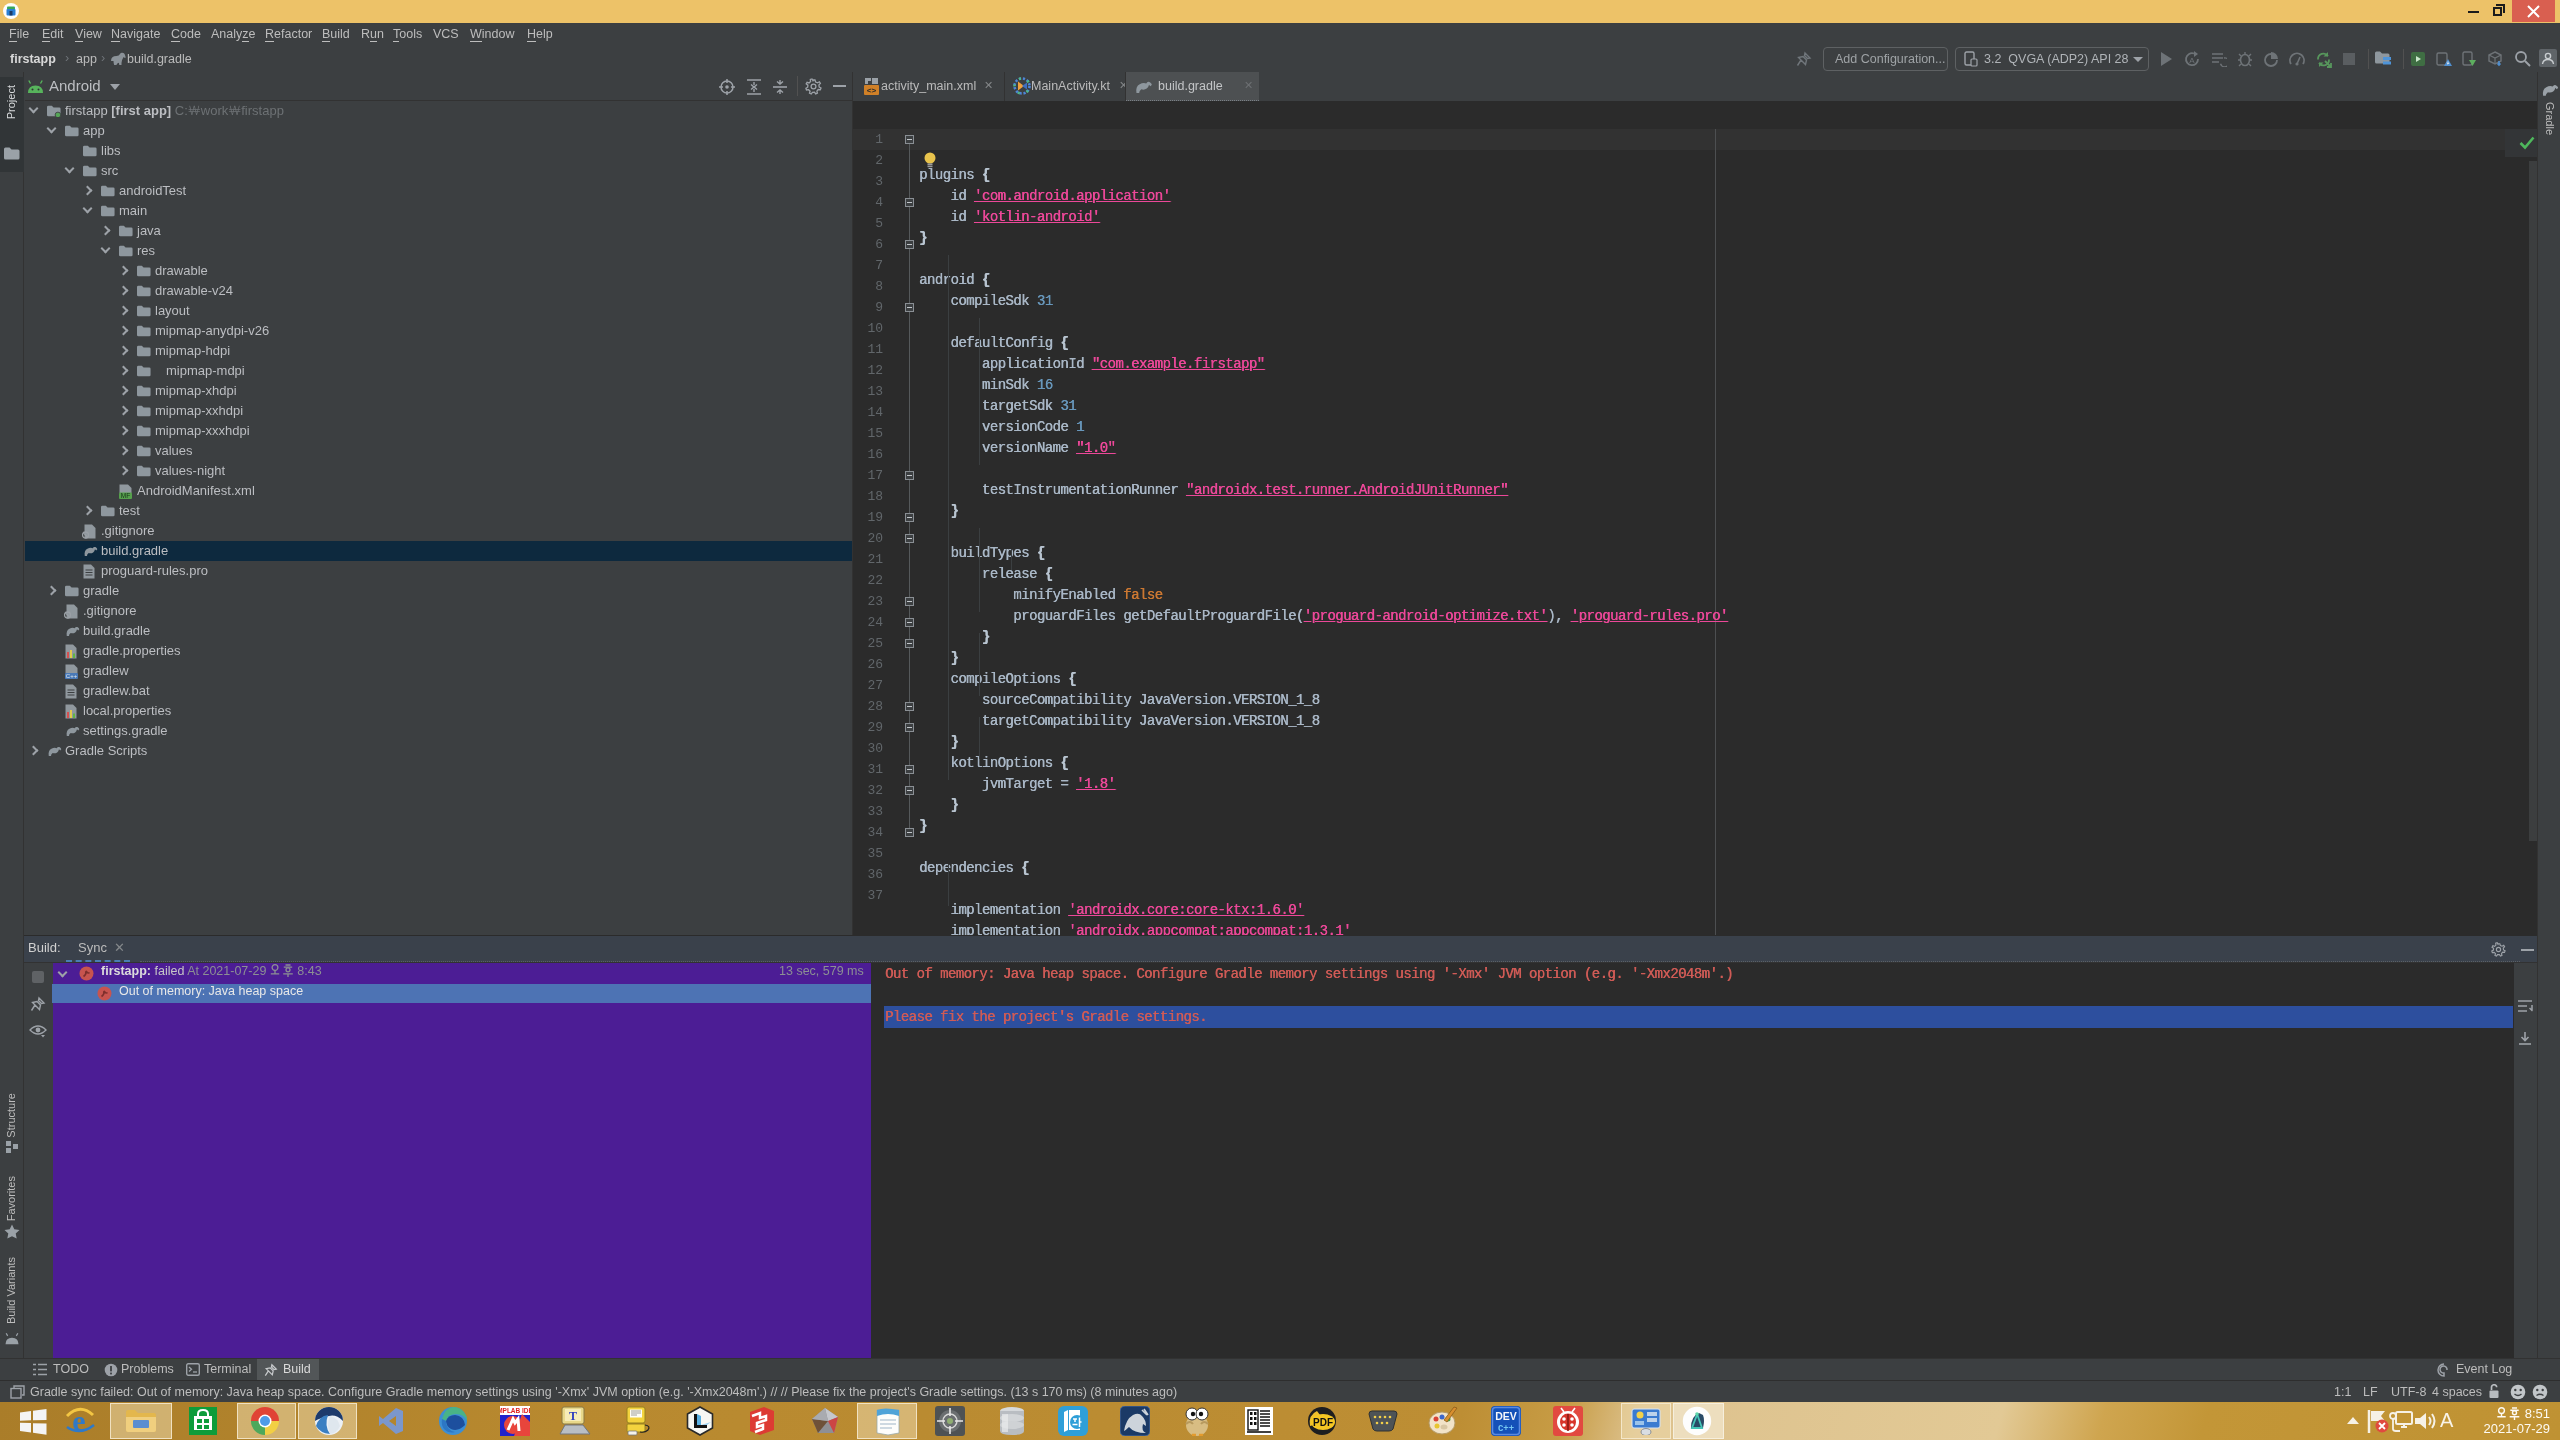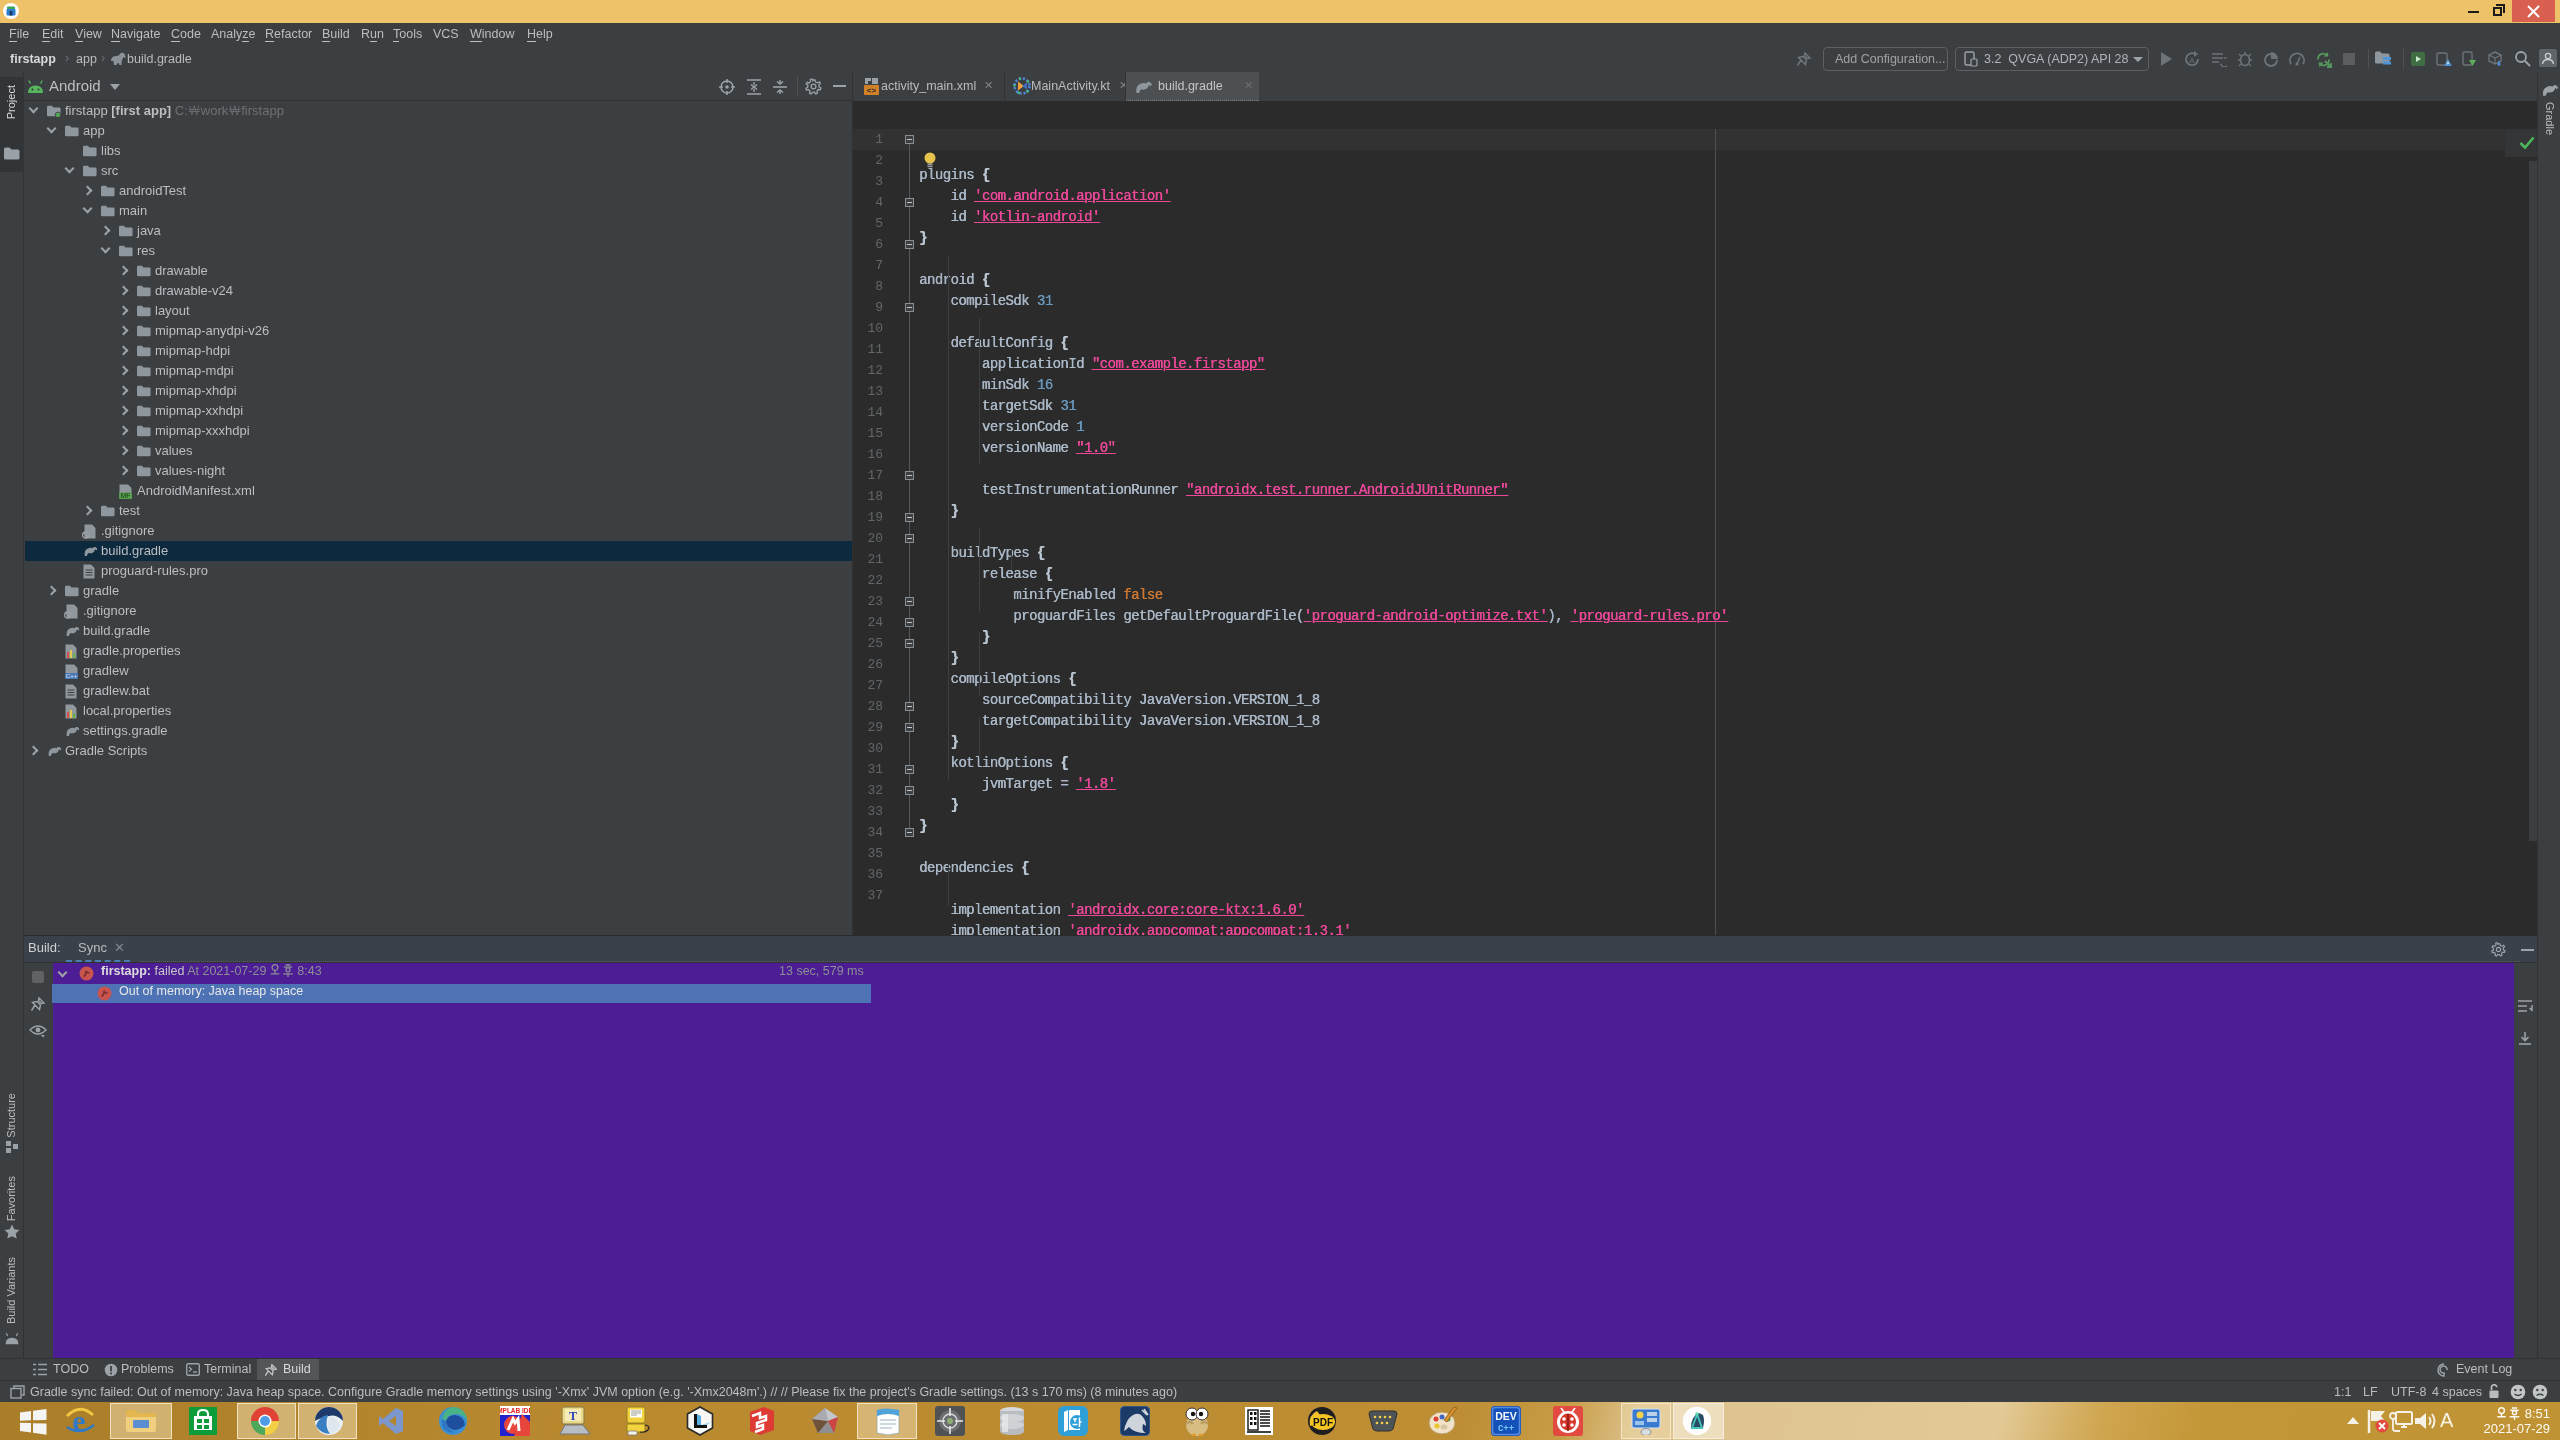--- a/index.html
+++ b/index.html
@@ -295,21 +295,21 @@
     <div class="trow" style="left:130px;top:220px">mipmap-anydpi-v26</div>
     <div class="abs" style="left:95px;top:246px;width:7px;height:7px;border-right:2px solid #9da2a8;border-bottom:2px solid #9da2a8;transform:rotate(-45deg)"></div>
     <svg class="abs" style="left:112px;top:244px" width="14" height="12" viewBox="0 0 16 13">
           <path d="M0 2 Q0 0.5 1.5 0.5 H5.5 L7.5 2.5 H14 Q15.5 2.5 15.5 4 V11 Q15.5 12.5 14 12.5 H1.5 Q0 12.5 0 11 Z" fill="#8e979e"></path>
         </svg>
     <div class="trow" style="left:130px;top:240px">mipmap-hdpi</div>
     <div class="abs" style="left:95px;top:266px;width:7px;height:7px;border-right:2px solid #9da2a8;border-bottom:2px solid #9da2a8;transform:rotate(-45deg)"></div>
     <svg class="abs" style="left:112px;top:264px" width="14" height="12" viewBox="0 0 16 13">
           <path d="M0 2 Q0 0.5 1.5 0.5 H5.5 L7.5 2.5 H14 Q15.5 2.5 15.5 4 V11 Q15.5 12.5 14 12.5 H1.5 Q0 12.5 0 11 Z" fill="#8e979e"></path>
         </svg>
-    <div class="trow" style="left:130px;top:260px">mipmap-mdpi</div>
+    <div class="trow" style="left:141px;top:260px">mipmap-mdpi</div>
     <div class="abs" style="left:95px;top:286px;width:7px;height:7px;border-right:2px solid #9da2a8;border-bottom:2px solid #9da2a8;transform:rotate(-45deg)"></div>
     <svg class="abs" style="left:112px;top:284px" width="14" height="12" viewBox="0 0 16 13">
           <path d="M0 2 Q0 0.5 1.5 0.5 H5.5 L7.5 2.5 H14 Q15.5 2.5 15.5 4 V11 Q15.5 12.5 14 12.5 H1.5 Q0 12.5 0 11 Z" fill="#8e979e"></path>
         </svg>
     <div class="trow" style="left:130px;top:280px">mipmap-xhdpi</div>
     <div class="abs" style="left:95px;top:306px;width:7px;height:7px;border-right:2px solid #9da2a8;border-bottom:2px solid #9da2a8;transform:rotate(-45deg)"></div>
     <svg class="abs" style="left:112px;top:304px" width="14" height="12" viewBox="0 0 16 13">
           <path d="M0 2 Q0 0.5 1.5 0.5 H5.5 L7.5 2.5 H14 Q15.5 2.5 15.5 4 V11 Q15.5 12.5 14 12.5 H1.5 Q0 12.5 0 11 Z" fill="#8e979e"></path>
         </svg>
     <div class="trow" style="left:130px;top:300px">mipmap-xxhdpi</div>
@@ -578,20 +578,25 @@
                 <path d="M13.2 9.8 H22.8 M18 9.8 V13"></path>
               </g>
             </svg> 8:43</span></span>
       <span class="abs" style="left:726px;top:1px;color:#8c9093">13 sec, 579 ms</span>
       <svg class="abs" style="left:44px;top:23px" width="15" height="15" viewBox="0 0 15 15">
           <circle cx="7.5" cy="7.5" r="7" fill="#c7544f"></circle>
           <path d="M4.5 10.5 Q7.5 8.5 7 5 Q9 8 10.5 6.5" stroke="#7e2f2c" stroke-width="1.6" fill="none"></path>
         </svg>
       <span class="abs" style="left:66px;top:21px;color:#e8e8e8">Out of memory: Java heap space</span>
     </div>
+    <div id="bconsole">
+      <div class="abs" style="left:14px;top:3px;white-space:pre">Out of memory: Java heap space. Configure Gradle memory settings using '-Xmx' JVM option (e.g. '-Xmx2048m'.)</div>
+      <div class="abs" style="left:13px;top:43px;width:1629px;height:22px;background:#2d4f9e"></div>
+      <div class="abs" style="left:14px;top:46px;white-space:pre">Please fix the project's Gradle settings.</div>
+    </div>
     <div id="bicons">
       <svg class="abs" style="left:3px;top:36px" width="16" height="14" viewBox="0 0 16 14">
           <path d="M1 2 H15 M1 7 H10 M1 12 H10" stroke="#9da2a8" stroke-width="1.5"></path>
           <path d="M15 6 L15 11 M12.5 9 L15 11.5 L15.5 11" stroke="#9da2a8" stroke-width="1.5" fill="none"></path>
         </svg>
       <svg class="abs" style="left:3px;top:68px" width="16" height="15" viewBox="0 0 16 15">
           <path d="M8 1 V9 M4.5 6 L8 9.5 L11.5 6" stroke="#9da2a8" stroke-width="1.6" fill="none"></path>
           <path d="M2 13 H14" stroke="#9da2a8" stroke-width="1.6"></path>
         </svg>
     </div>

